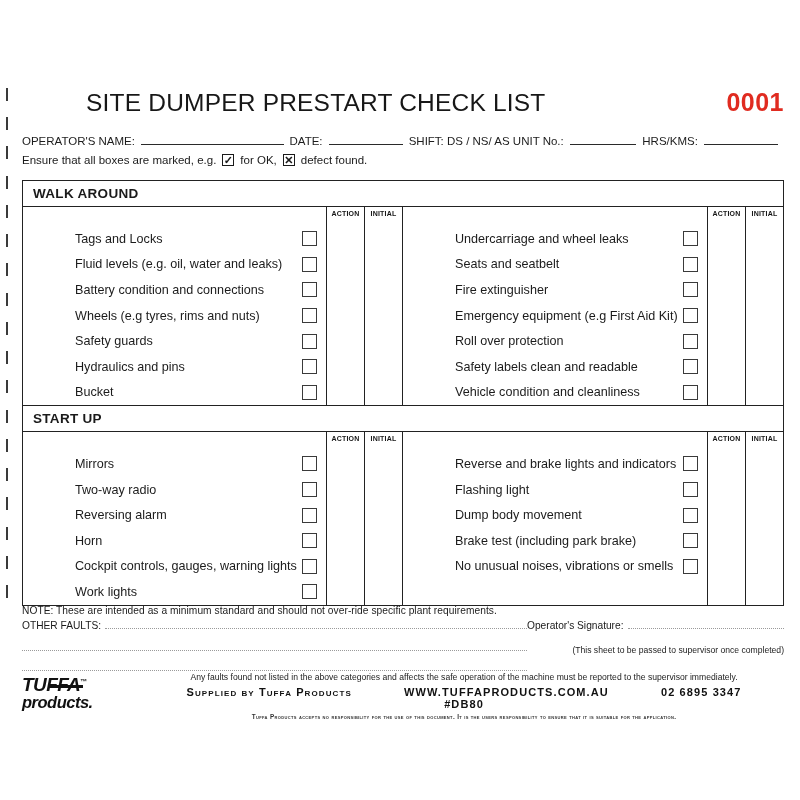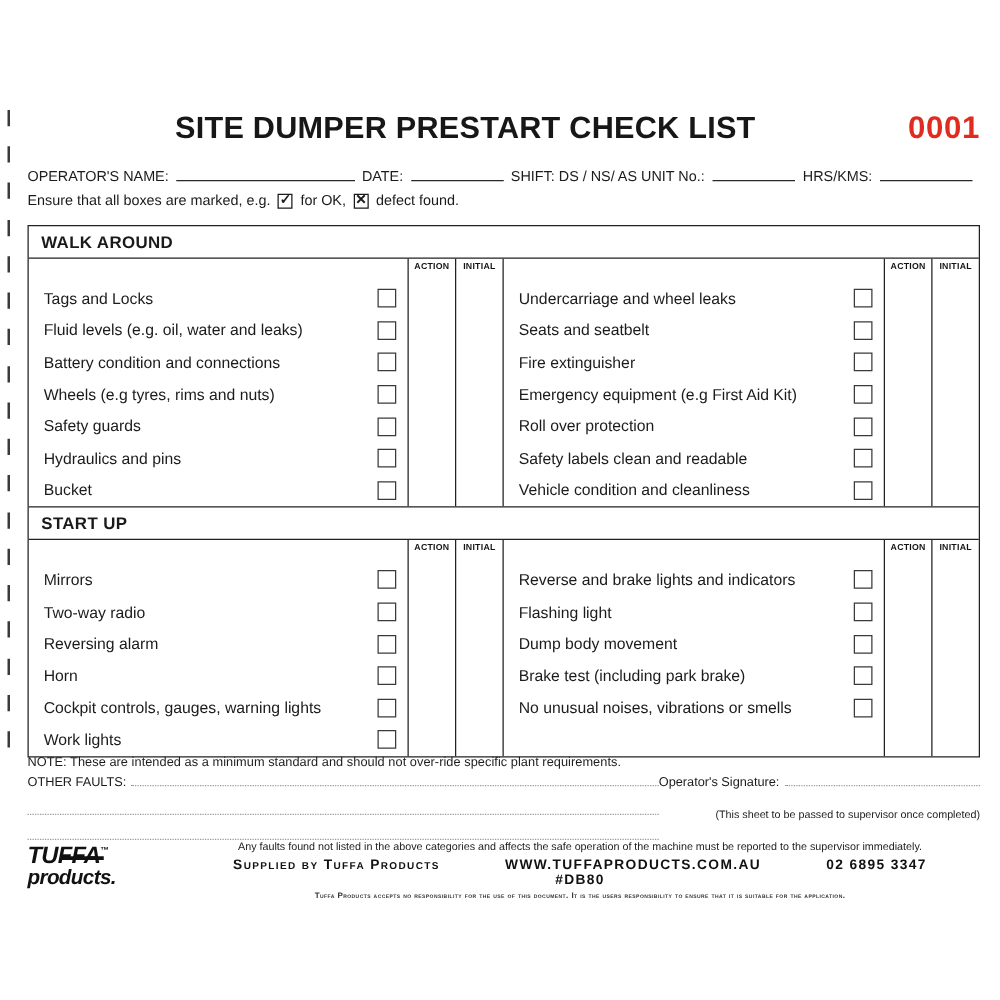--- a/index.html
+++ b/index.html
@@ -45,24 +45,24 @@
     width: 762px;
   }
   .title-row {
     display: flex;
     align-items: baseline;
     justify-content: space-between;
     padding: 0 0 0 0;
   }
   .doc-title {
     font-size: 24.5px;
-    font-weight: bold;
+    font-weight: normal;
     letter-spacing: 0.2px;
     color: #171717;
-    margin-left: 118px;
+    margin-left: 64px;
   }
   .serial {
     font-size: 25px;
     font-weight: bold;
     color: #e02b20;
     letter-spacing: 0.5px;
     margin-right: 0;
   }
 
   .fields-row {
@@ -175,20 +175,21 @@
     align-items: center;
     justify-content: space-between;
     height: 25.6px;
     padding: 0 0 0 12px;
     box-sizing: border-box;
   }
   .row-label {
     font-size: 12.6px;
     color: #1b1b1b;
     white-space: nowrap;
+    margin-left: 40px;
   }
   .row-box {
     width: 15px;
     height: 15px;
     border: 1.3px solid #3a3a3a;
     box-sizing: border-box;
     margin-right: 9px;
     flex: 0 0 auto;
     background: #fff;
   }

